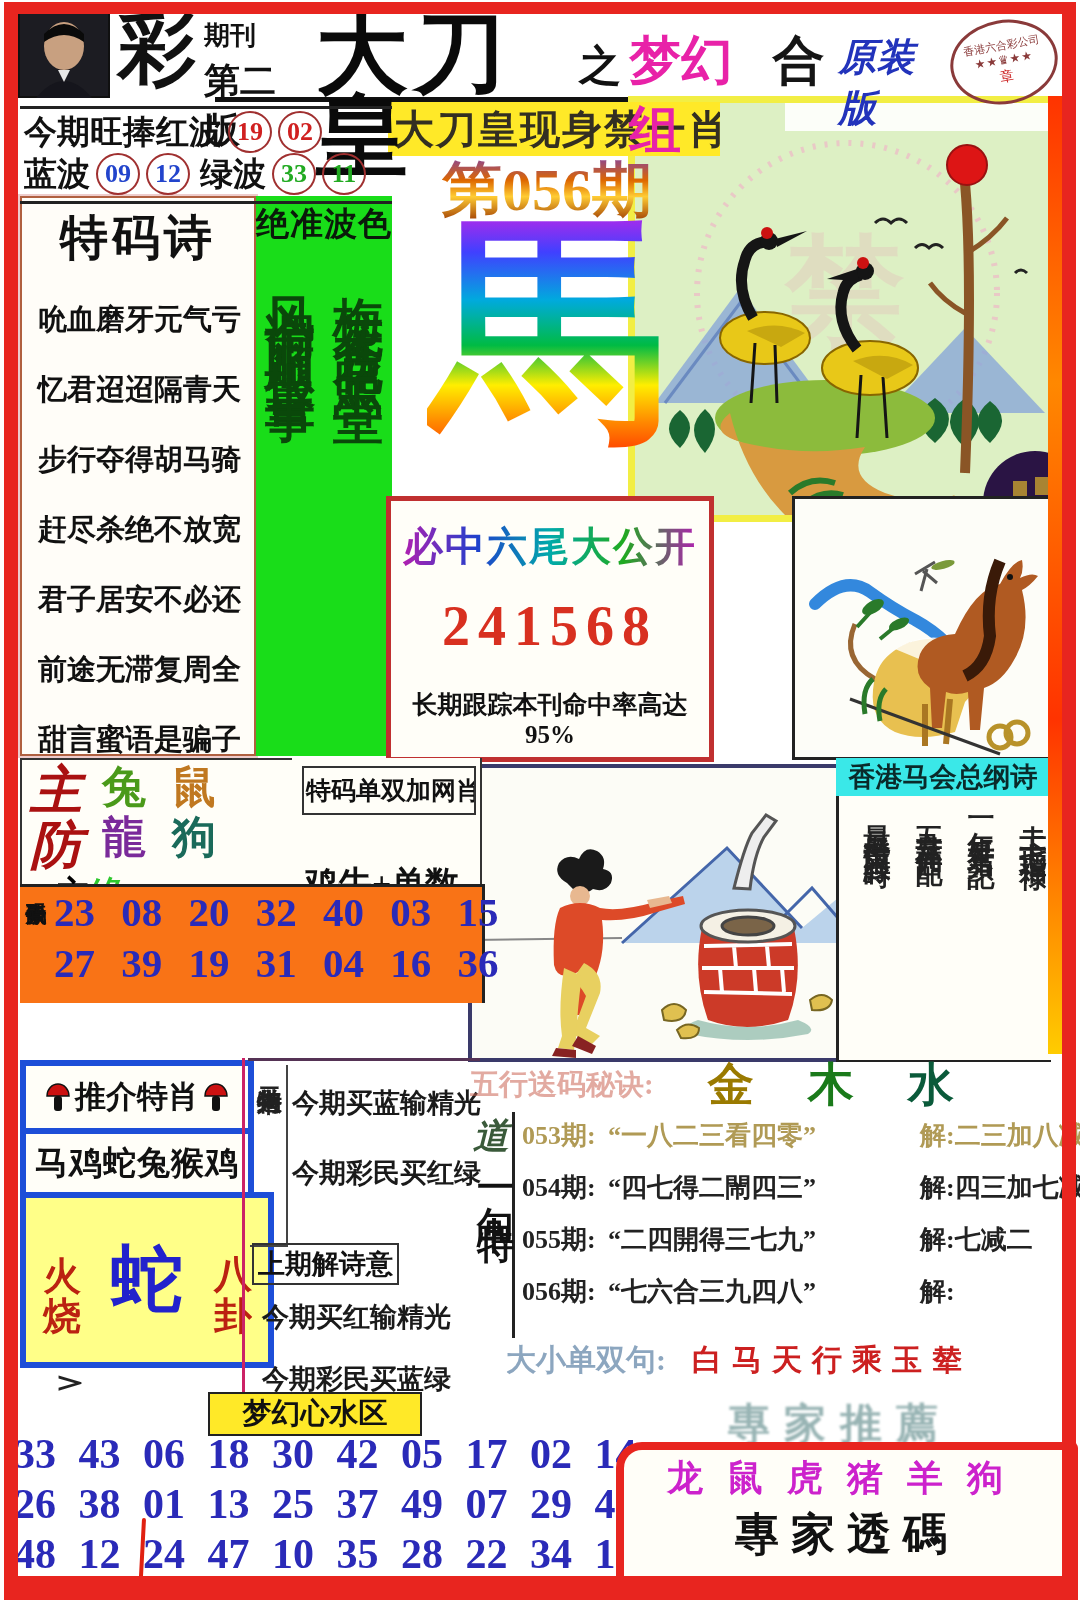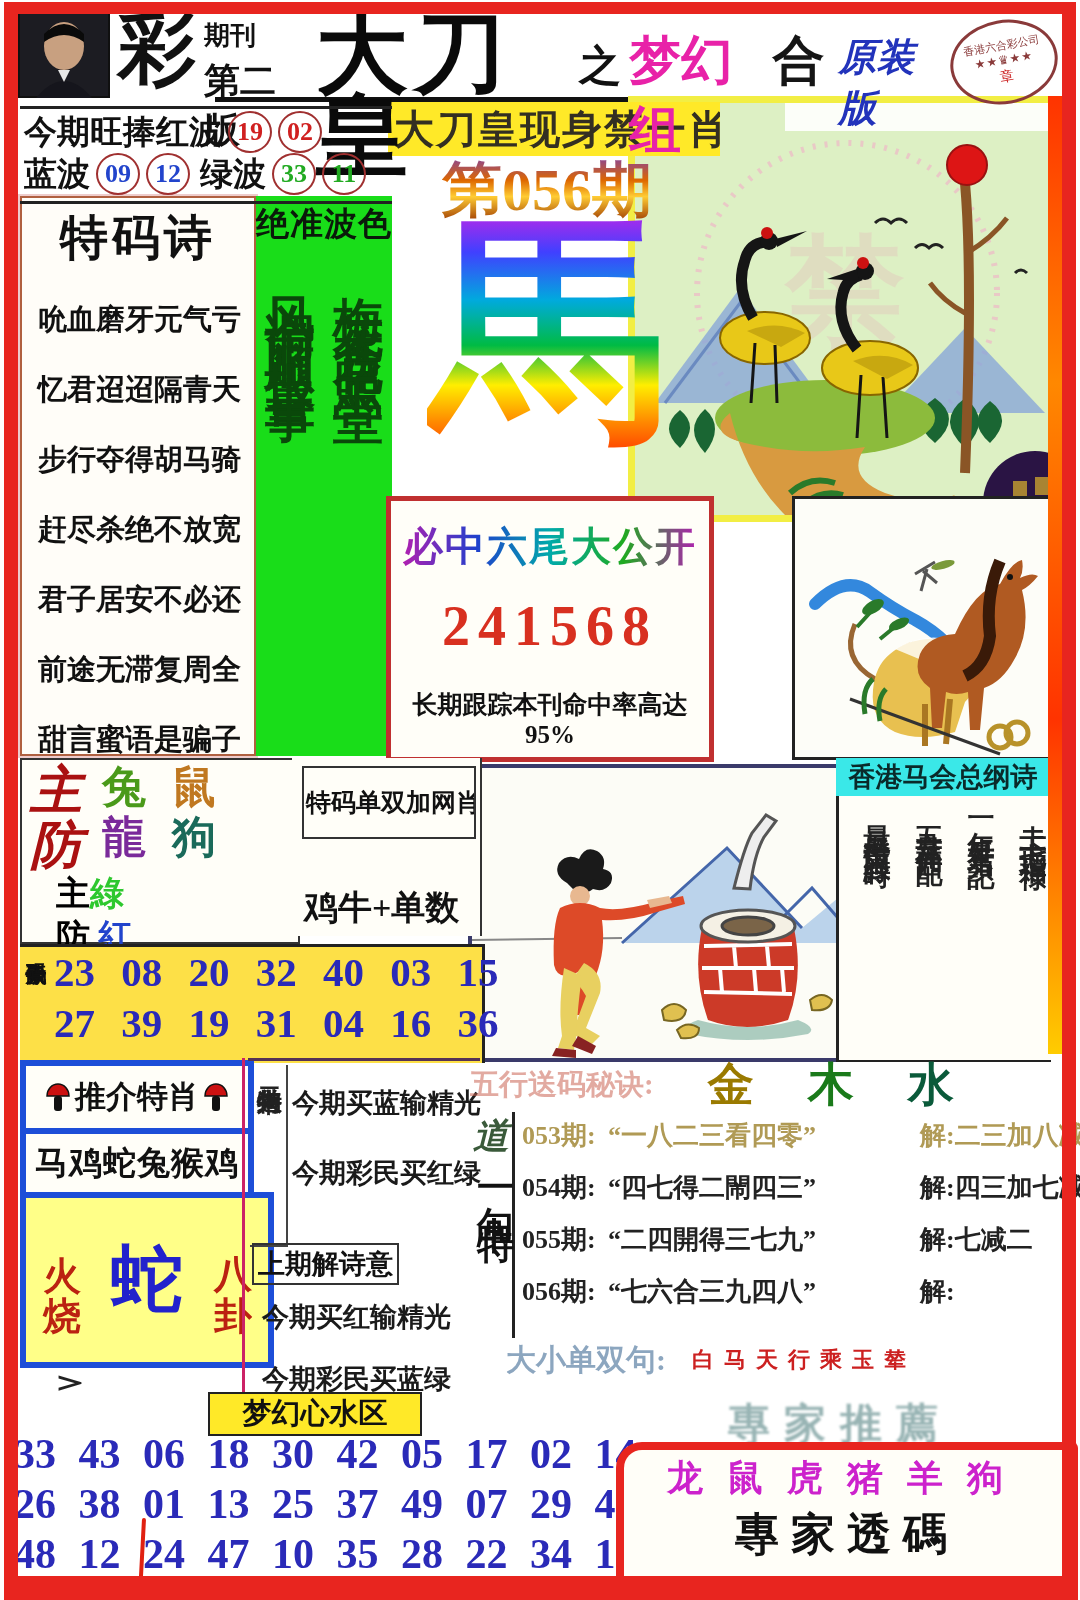--- a/index.html
+++ b/index.html
@@ -78,32 +78,32 @@
   
   #zhufang{left:20px;top:758px;width:268px;height:178px;border:2px solid #333;background:#fffef8;z-index:4;padding:4px 0 0 8px;}
   #zhufang .zf{float:left;width:64px;font-size:52px;font-weight:bold;color:#aa1111;line-height:1.05;font-style:italic;}
   #zhufang .animals{margin-left:72px;display:grid;grid-template-columns:70px 70px;row-gap:2px;font-size:44px;font-weight:bold;line-height:1.1;}
   .an1{color:#4a9a1a;} .an2{color:#c07820;} .an3{color:#7a2a9a;} .an4{color:#1a6a5a;}
   #zhufang .sub{clear:both;font-size:34px;font-weight:bold;margin-left:26px;line-height:1.25;}
   .lv{color:#2ec82e;} .hong{color:#2244cc;}
 
   
   #danshuang{left:292px;top:758px;width:188px;height:178px;background:#fffef8;z-index:4;border-right:2px solid #333;}
-  #danshuang .t{border:2px solid #333;font-size:25px;font-weight:bold;color:#111;margin:8px 4px 0 10px;padding:18px 2px;white-space:nowrap;overflow:hidden;}
+  #danshuang .t{border:2px solid #333;font-size:25px;font-weight:bold;color:#111;margin:8px 4px 0 10px;padding:6px 2px;white-space:nowrap;overflow:hidden;}
   #danshuang .b{font-size:34px;font-weight:bold;color:#111;margin:46px 0 0 12px;}
 
   
   #hkheader{left:836px;top:758px;width:214px;height:38px;background:#3ae8e8;z-index:4;display:flex;align-items:center;justify-content:center;
             font-size:27px;font-weight:bold;color:#0a2a2a;white-space:nowrap;}
   #hkpoem{left:836px;top:796px;width:212px;height:256px;background:#fffef8;z-index:4;border-left:3px solid #222;border-bottom:2px solid #222;
           display:flex;justify-content:flex-end;padding-top:8px;}
   #hkpoem .col{writing-mode:vertical-rl;text-orientation:upright;font-size:27px;font-weight:bold;color:#222;letter-spacing:6px;margin-left:16px;}
 
   
-  #win10{left:20px;top:944px;width:462px;height:116px;border-top:3px solid #222;border-right:3px solid #222;z-index:4;background:#fde047;}
+  #win10{left:20px;top:884px;width:462px;height:116px;border-top:3px solid #222;border-right:3px solid #222;z-index:4;background:#f97316;}
   #win10 .lbl{float:left;writing-mode:vertical-rl;text-orientation:upright;font-size:21px;font-weight:bold;color:#111;height:112px;margin-left:2px;}
   #win10 .rows{margin-left:34px;}
   #win10 .row{font-size:41px;font-weight:bold;color:#2a2ab8;font-family:"Liberation Serif",serif;word-spacing:16px;line-height:1.25;white-space:nowrap;}
 
   
   .pinkbox{border:6px solid #1d4ed8;background:#fffef8;z-index:4;}
   #tuijie{left:20px;top:1060px;width:222px;height:62px;display:flex;align-items:center;justify-content:center;gap:4px;}
   #tuijie .t{font-size:31px;font-weight:bold;color:#111;white-space:nowrap;}
   #animbox{left:20px;top:1128px;width:222px;height:58px;display:flex;align-items:center;justify-content:center;}
   #animbox .t{font-size:33px;font-weight:bold;color:#111;font-family:"Liberation Serif",serif;letter-spacing:1px;}
@@ -137,21 +137,21 @@
   #dao1 .vtxt{writing-mode:vertical-rl;text-orientation:upright;font-size:37px;font-weight:bold;color:#111;letter-spacing:10px;display:block;margin:6px auto 0 auto;}
   #dao1 .rows{position:absolute;left:52px;top:6px;display:flex;flex-direction:column;gap:17px;}
   #dao1 .r{display:flex;font-size:26px;font-weight:bold;color:#222;font-family:"Liberation Serif",serif;white-space:nowrap;}
   #dao1 .q{width:86px;}
   #dao1 .tx{width:312px;}
   #dao1 .faded{color:#b09a55;filter:blur(.4px);}
 
   
   #daxiao{left:474px;top:1336px;width:580px;height:48px;z-index:4;display:flex;align-items:center;margin-left:32px;}
   #daxiao .lbl{font-size:30px;font-weight:bold;color:#7090b0;opacity:.8;filter:blur(.7px);white-space:nowrap;}
-  #daxiao .tx{font-size:22px;font-weight:bold;color:#cc2020;letter-spacing:10px;margin-left:26px;white-space:nowrap;text-align:right;}
+  #daxiao .tx{font-size:30px;font-weight:bold;color:#cc2020;letter-spacing:10px;margin-left:26px;white-space:nowrap;text-align:right;}
 
   
   #extui{left:640px;top:1396px;width:400px;z-index:5;font-size:42px;font-weight:bold;color:#447777;opacity:.55;
          letter-spacing:14px;filter:blur(1px);text-align:center;white-space:nowrap;}
   #exbox{left:616px;top:1442px;width:446px;height:150px;border:8px solid #e8251f;border-bottom:none;border-radius:26px 6px 0 0;z-index:5;background:#fffef8;}
   #exbox .animals{font-size:36px;font-weight:bold;color:#cc22cc;text-align:center;letter-spacing:24px;margin-top:4px;white-space:nowrap;}
   #exbox .tou{font-size:44px;font-weight:bold;color:#111;text-align:center;letter-spacing:12px;margin-top:2px;white-space:nowrap;}
   #exbox .nums{font-size:38px;font-weight:bold;color:#2255cc;text-align:center;word-spacing:10px;margin-top:2px;font-family:"Liberation Serif",serif;white-space:nowrap;}
 
   

